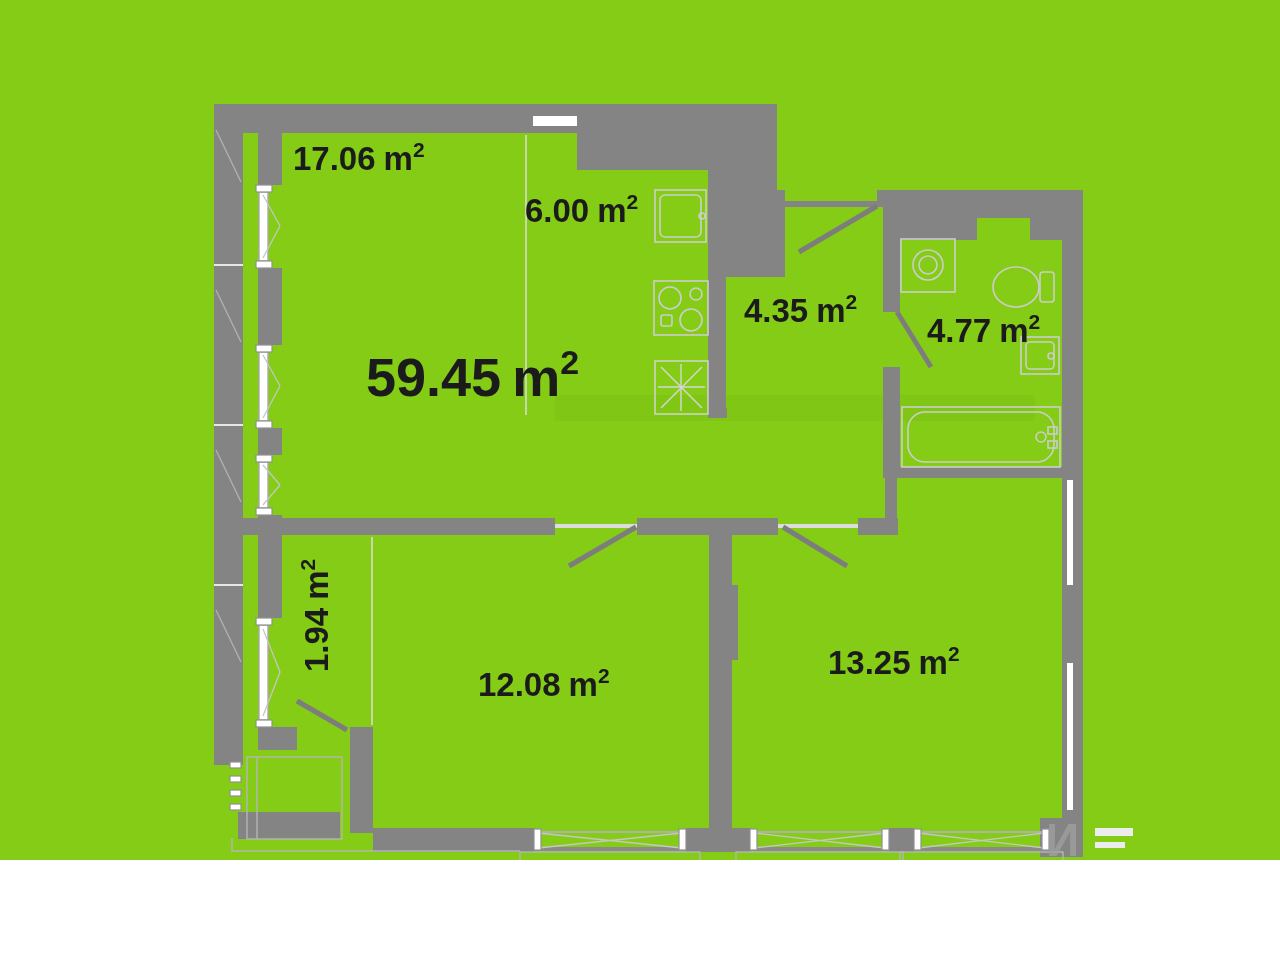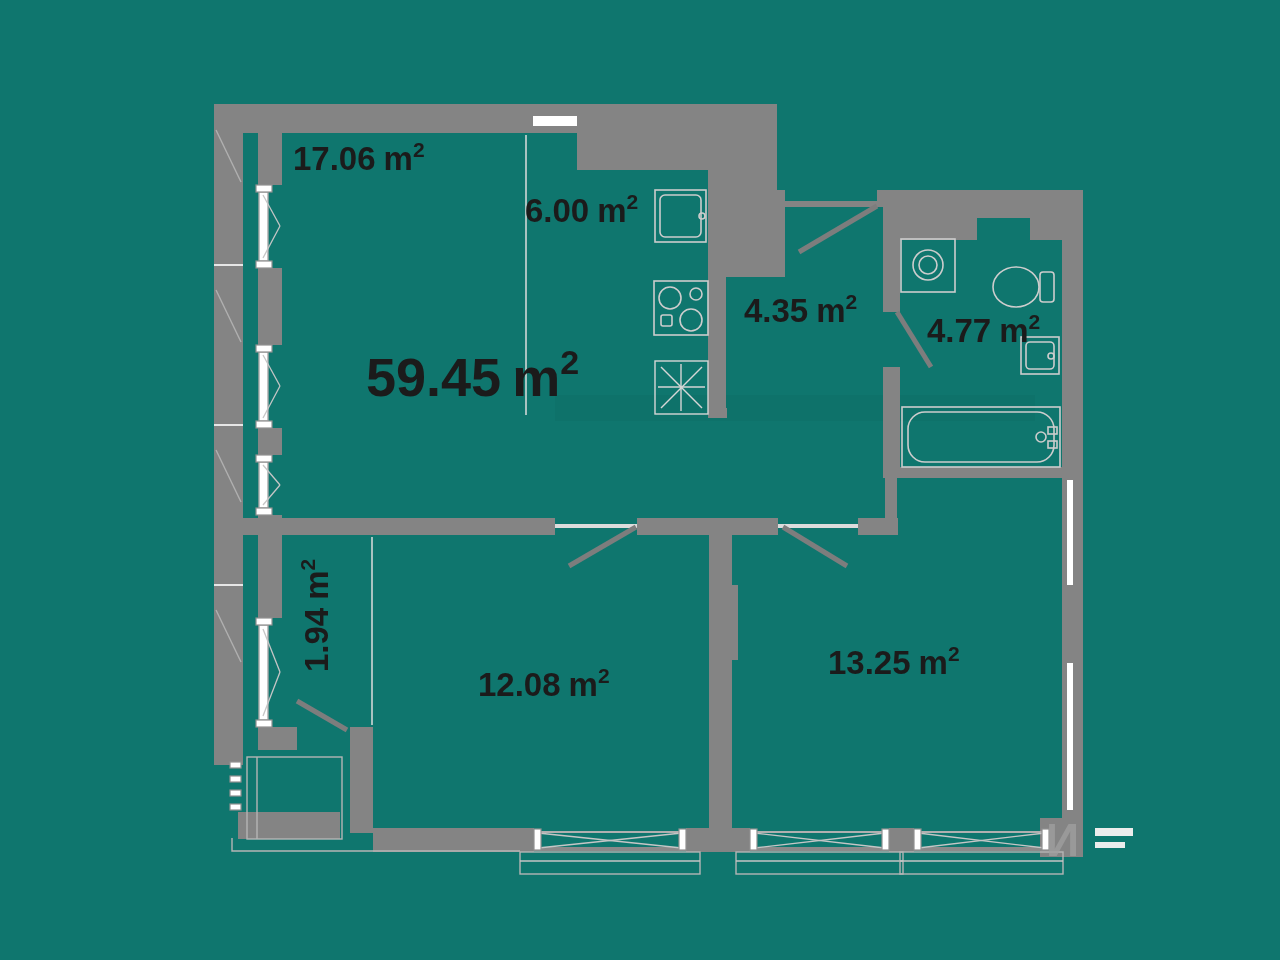--- a/index.html
+++ b/index.html
@@ -1,16 +1,16 @@
 <!DOCTYPE html>
 <html><head>
 <meta charset="utf-8">
 <style>
   html,body{margin:0;padding:0;background:#ffffff;}
-  .stage{position:relative;width:1280px;height:960px;background:#0f766e;overflow:hidden;}
+  .stage{position:relative;width:1280px;height:860px;background:#84cc16;overflow:hidden;}
   svg{display:block;}
   .wall{fill:#848484;}
   .white{fill:#ffffff;}
   .lbl{font-family:"Liberation Sans",sans-serif;font-weight:700;font-size:33px;fill:#1b1b1b;}
   .lbl-big{font-family:"Liberation Sans",sans-serif;font-weight:700;font-size:54px;fill:#1b1b1b;}
   .sup{font-size:21px;}
   .sup-big{font-size:34px;}
   .fix{stroke:#cdcdcd;stroke-width:1.6;fill:none;}
   .fix2{stroke:#d6d6d6;stroke-width:1.4;fill:none;}
   .winframe{stroke:#a8a8a8;stroke-width:1.4;fill:#ffffff;}

